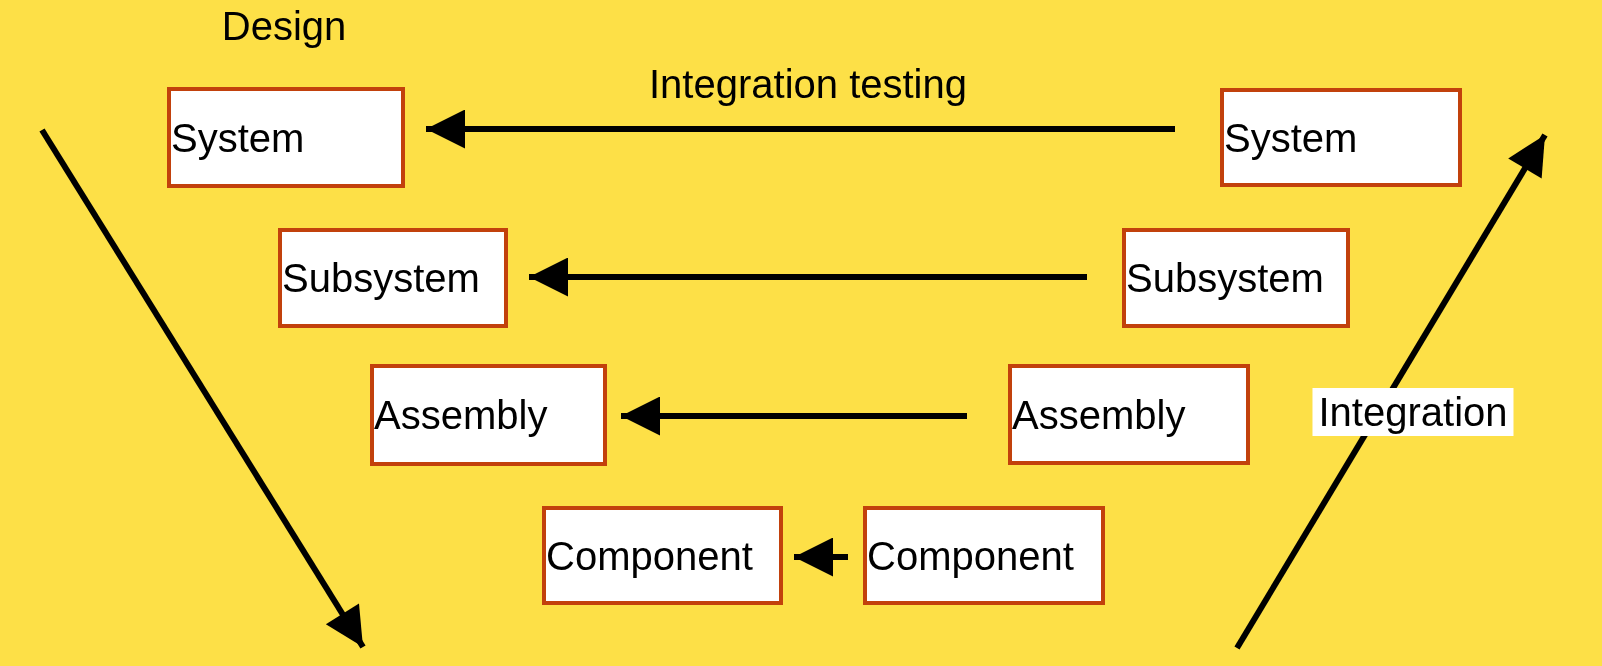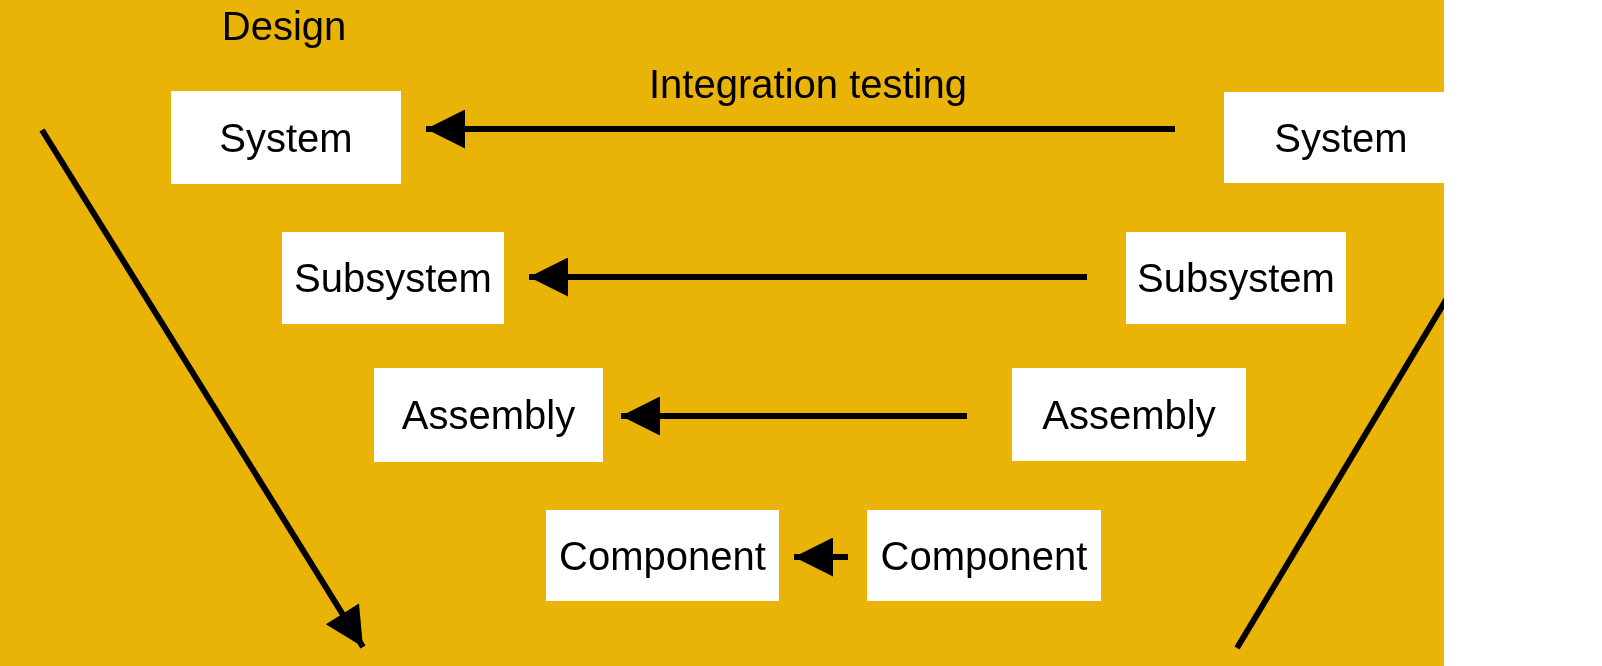--- a/index.html
+++ b/index.html
@@ -1,43 +1,42 @@
 <!DOCTYPE html>
 <html><head>
 <meta charset="utf-8">
 <style>
   html, body { margin: 0; padding: 0; background: #ffffff; }
   .canvas {
     position: relative;
-    width: 1444px;
+    width: 1602px;
     height: 666px;
-    background: #eab308;
+    background: #fde047;
     overflow: hidden;
     font-family: "Liberation Sans", sans-serif;
     color: #000000;
   }
   .arrows {
     position: absolute;
     inset: 0;
     width: 1602px;
     height: 666px;
   }
   .arrow {
     stroke: #000000;
     stroke-width: 6;
     fill: none;
   }
   .box {
     position: absolute;
     box-sizing: border-box;
-    border: 4px solid #eab308;
+    border: 4px solid #c2410c;
     background: #ffffff;
     display: flex;
     align-items: center;
-    justify-content: center;
     font-size: 40px;
     line-height: 1;
     white-space: nowrap;
     z-index: 2;
   }
   .label {
     position: absolute;
     transform: translate(-50%, -50%);
     font-size: 40px;
     line-height: 1.1;
@@ -66,20 +65,21 @@
     <line class="arrow" x1="967" y1="416" x2="621" y2="416" marker-end="url(#ah)"></line>
     <line class="arrow" x1="848" y1="557" x2="794" y2="557" marker-end="url(#ah)"></line>
 
     <line class="arrow" x1="42" y1="130" x2="363" y2="647" marker-end="url(#ah)"></line>
     <line class="arrow" x1="1237" y1="648" x2="1545" y2="135" marker-end="url(#ah)"></line>
   </svg>
 
   <div class="label" style="left:284px; top:26px;">Design</div>
   <div class="label" style="left:808px; top:84px;">Integration testing</div>
 
+  <div class="label over-line" style="left:1413px; top:412px;">Integration</div>
 
   <div class="box" style="left:167px; top:87px;  width:238px; height:101px;">
     <span>System</span>
   </div>
   <div class="box" style="left:278px; top:228px; width:230px; height:100px;">
     <span>Subsystem</span>
   </div>
   <div class="box" style="left:370px; top:364px; width:237px; height:102px;">
     <span>Assembly</span>
   </div>

